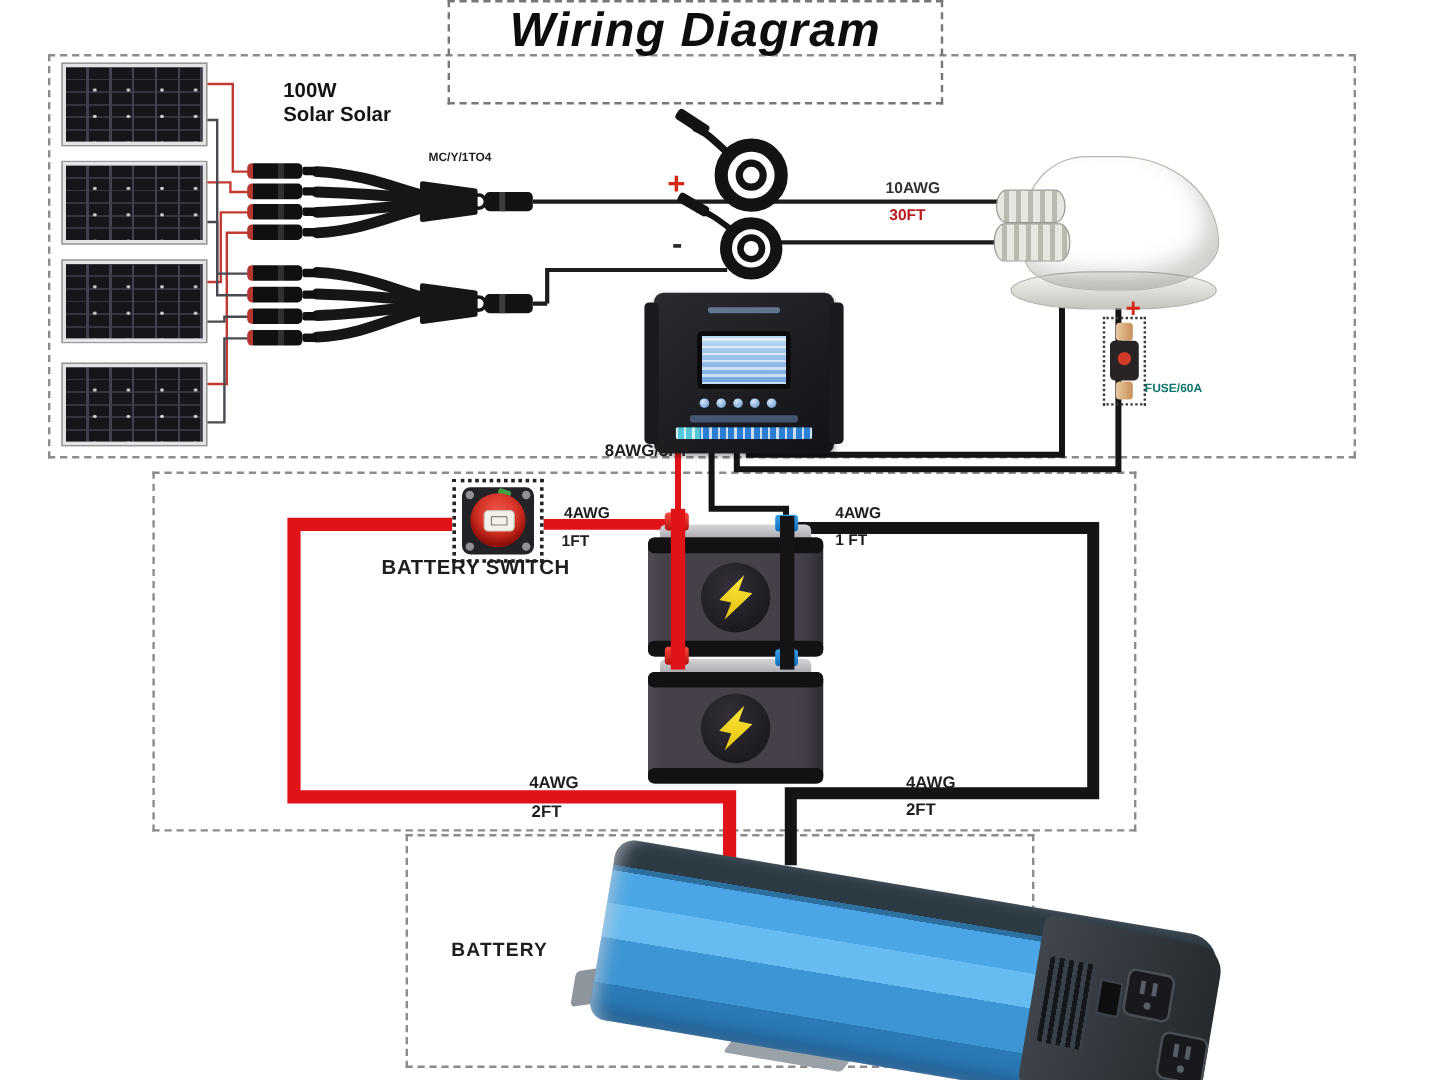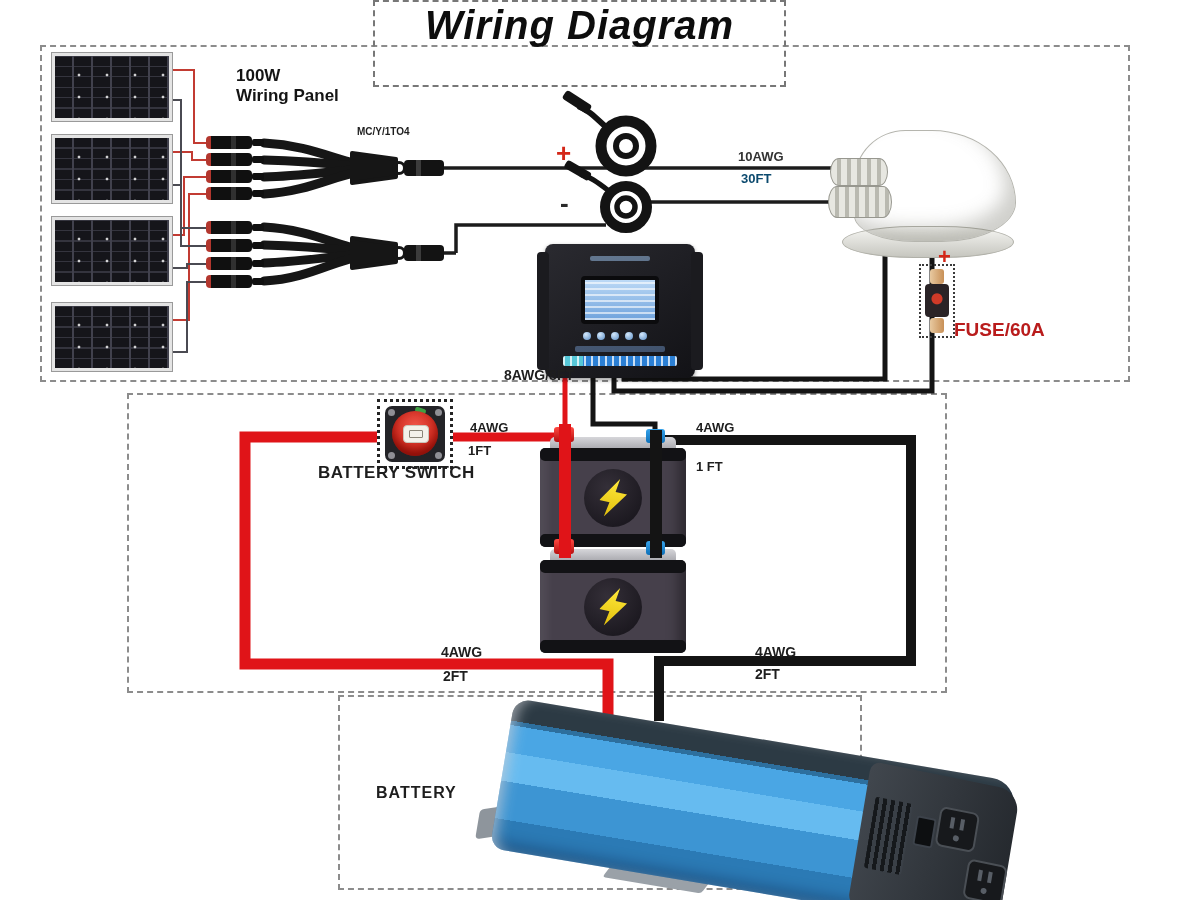--- a/index.html
+++ b/index.html
@@ -10,21 +10,21 @@
   .titlebox{position:absolute;border:2px dashed #777;z-index:0;box-sizing:border-box;
             display:flex;align-items:flex-start;justify-content:center;background:transparent;}
   .title{font:italic 800 40px/1.1 "Liberation Sans",sans-serif;color:#0d0d0d;letter-spacing:1px;margin-top:1px;}
   
   .wires{position:absolute;left:0;top:0;z-index:1;}
   
   .lbl{position:absolute;font:700 13px/1.15 "Liberation Sans",sans-serif;color:#1e1e1e;
        white-space:nowrap;z-index:5;}
   .lbl.big{font-size:17px;color:#141414;}
   .lbl.mid{font-size:10px;}
-  .lbl.plain{font-weight:600;color:#b91c1c;font-size:19px;}
+  .lbl.plain{font-weight:600;color:#0f766e;font-size:10px;}
   .sign{position:absolute;font:700 26px/1 "Liberation Sans",sans-serif;z-index:5;}
   .sign.red{color:#d42718;}
   .sign.blk{color:#2a2a2a;font-weight:600;}
   
   .panel{position:absolute;left:52px;width:120px;height:68px;z-index:2;box-sizing:border-box;
     background-color:#15151a;border:3px solid #e4e4e4;box-shadow:0 0 0 1px #9a9a9a;
     background-image:
       radial-gradient(circle,rgba(255,255,255,.8) 1.2px,transparent 1.7px),
       repeating-linear-gradient(90deg,transparent 0 17px,#41414d 17px 19px),
       repeating-linear-gradient(0deg,transparent 0 9px,#34343e 9px 10.5px);
@@ -299,34 +299,34 @@
     <div class="inv-end">
       <div class="inv-vents"></div>
       <div class="inv-switch"></div>
       <div class="outlet" style="left:76px;top:30px;"></div>
       <div class="outlet" style="left:112px;top:76px;"></div>
     </div>
   </div>
 
   <div class="lbl big" style="left:236px;top:66px;">
     <div>100W</div>
-    <div>Wiring Panel</div>
+    <div>Solar Solar</div>
   </div>
   <div class="lbl mid" style="left:357px;top:126px;">MC/Y/1TO4</div>
   <div class="sign red" style="left:556px;top:140px;">+</div>
   <div class="sign blk" style="left:560px;top:190px;">-</div>
   <div class="lbl" style="left:738px;top:150px;color:#333;">10AWG</div>
-  <div class="lbl" style="left:741px;top:172px;color:#0c4a6e;">30FT</div>
+  <div class="lbl" style="left:741px;top:172px;color:#b91c1c;">30FT</div>
   <div class="sign red" style="left:938px;top:246px;font-size:22px;">+</div>
   <div class="lbl plain" style="left:954px;top:319px;">FUSE/60A</div>
   <div class="lbl" style="left:504px;top:367px;font-size:14px;">8AWG/8FT</div>
   <div class="lbl" style="left:318px;top:463px;font-size:17px;letter-spacing:.5px;">BATTERY SWITCH</div>
   <div class="lbl" style="left:470px;top:421px;">4AWG</div>
   <div class="lbl" style="left:468px;top:444px;">1FT</div>
   <div class="lbl" style="left:696px;top:421px;">4AWG</div>
-  <div class="lbl" style="left:696px;top:460px;">1 FT</div>
+  <div class="lbl" style="left:696px;top:443px;">1 FT</div>
   <div class="lbl" style="left:441px;top:644px;font-size:14px;">4AWG</div>
   <div class="lbl" style="left:443px;top:668px;font-size:14px;">2FT</div>
   <div class="lbl" style="left:755px;top:644px;font-size:14px;">4AWG</div>
   <div class="lbl" style="left:755px;top:666px;font-size:14px;">2FT</div>
   <div class="lbl" style="left:376px;top:784px;font-size:16px;font-weight:600;letter-spacing:1px;">BATTERY</div>
 
 </div>
 
 </body></html>

